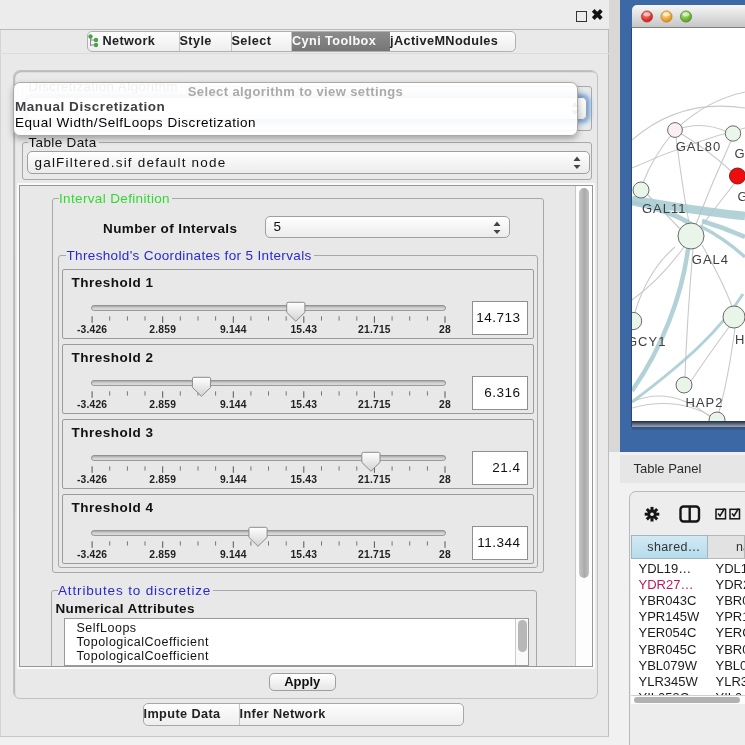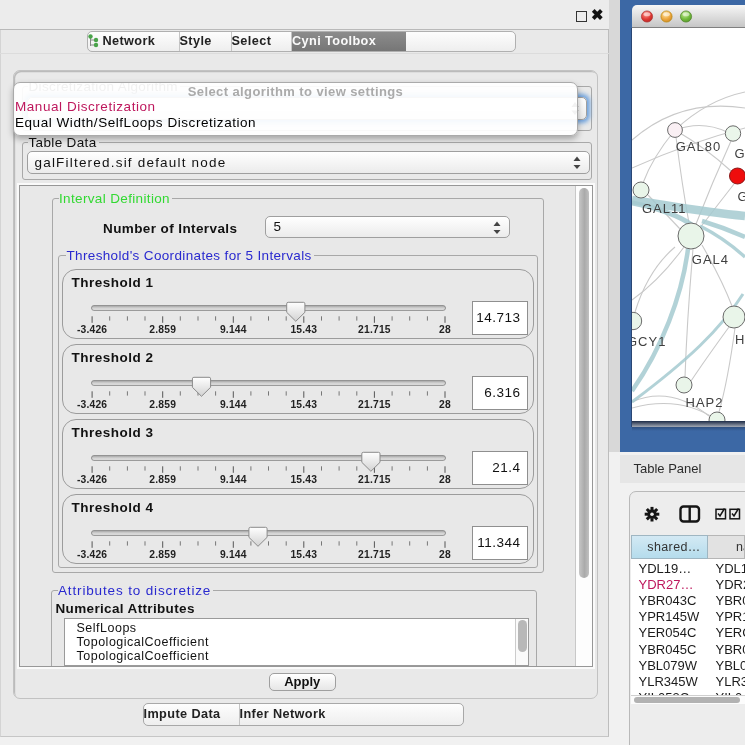--- a/index.html
+++ b/index.html
@@ -1,17 +1,17 @@
 <!DOCTYPE html>
 <html><head><meta charset="utf-8">
 <style>
 * { margin:0; padding:0; box-sizing:border-box; }
 html,body { width:745px; height:745px; font-family:"Liberation Sans", sans-serif; background:#f1f1f1; overflow:hidden; }
 .abs { position:absolute; }
-.tpanel { position:absolute; left:61.5px; width:472px; height:70px; border:1px solid #9c9c9c; border-radius:14px; }
+.tpanel { position:absolute; left:61.5px; width:472px; height:70px; border:1px solid #9c9c9c; border-radius:2px; }
 .tplabel { position:absolute; left:9px; top:4.5px; font-size:13.5px; letter-spacing:0.5px; font-weight:bold; color:#111; }
 .vbox { position:absolute; left:409px; top:31px; width:56px; height:34px; background:#fff; border:1.5px solid #8f8f8f; font-size:13.5px; letter-spacing:0.5px; color:#111; text-align:right; padding-right:6px; line-height:31px; }
 .grouplabel { position:absolute; font-size:13.5px; letter-spacing:0.35px; background:#e8e8e8; padding:0 2px 0 0.5px; }
 .combo { position:absolute; border:1px solid #9f9f9f; border-radius:5px; background:linear-gradient(#ffffff,#ebebeb); font-size:13.5px; letter-spacing:1.2px; color:#111; }
 .tab { float:left; height:100%; text-align:left; font-size:12.7px; font-weight:bold; letter-spacing:0.4px; color:#222; line-height:19px; border-right:1px solid #c4c4c4; }
 </style></head>
 <body>
 <svg width="0" height="0" style="position:absolute">
     <defs>
 <linearGradient id="tg" x1="0" y1="0" x2="0" y2="1">
@@ -37,21 +37,21 @@
   <div class="tab" style="width:92px"><svg width="11" height="14" viewBox="0 0 11 14" style="vertical-align:-3px">
         <line x1="2.5" y1="3" x2="2.5" y2="12" stroke="#888" stroke-width="1"></line>
         <line x1="2.5" y1="6" x2="7" y2="6" stroke="#888" stroke-width="1"></line>
         <line x1="2.5" y1="11" x2="7" y2="11" stroke="#888" stroke-width="1"></line>
         <circle cx="2.5" cy="2.5" r="2.2" fill="#4aa34a"></circle>
         <circle cx="8" cy="6" r="2.2" fill="#4aa34a"></circle>
         <circle cx="8" cy="11" r="2.2" fill="#4aa34a"></circle>
       </svg> Network</div>
   <div class="tab" style="width:52px">Style</div>
   <div class="tab" style="width:60.5px">Select</div>
-  <div class="tab" style="width:114px;background:linear-gradient(#8c8c8c,#767676);color:#fafafa;border-right:none">Cyni Toolbox</div>
+  <div class="tab" style="width:98px;background:linear-gradient(#8c8c8c,#767676);color:#fafafa;border-right:none">Cyni Toolbox</div>
   <div class="tab" style="width:116px;border-right:none">jActiveMNodules</div>
 </div>
 
 <div class="abs" style="left:13px;top:70px;width:584.5px;height:628.5px;border:1px solid #c2c2c2;border-radius:7px;background:#e9e9e9;box-shadow:inset 1.2px 1.2px 0 rgba(150,150,150,0.55)"></div>
 
 <div class="abs" style="left:22px;top:86px;width:570px;height:45px;border:1px solid #a8a8a8;border-radius:3px"></div>
 <div class="grouplabel" style="left:28px;top:79px;color:#333">Discretization Algorithm</div>
 <div class="combo" style="left:27px;top:97px;width:560px;height:22.5px;box-shadow:0 0 4px 2.5px rgba(90,150,220,0.85)">
   <svg width="10" height="14" style="position:absolute;right:6px;top:4px">
       <path d="M5,0 L8.5,5 L1.5,5 Z" fill="#444"></path>
@@ -173,21 +173,21 @@
 
 <div class="abs" style="left:269px;top:672.5px;width:66.5px;height:18px;background:linear-gradient(#ffffff,#e6e6e6);border:1px solid #9f9f9f;border-radius:5px;text-align:center;font-size:13px;font-weight:bold;color:#111;line-height:16px">Apply</div>
 
 <div class="abs" style="left:142.5px;top:702.5px;width:321px;height:23px;background:linear-gradient(#fdfdfd,#eeeeee);border:1px solid #a8a8a8;border-radius:5px;overflow:hidden">
   <div class="tab" style="width:96px;line-height:21px">Impute Data</div>
   <div class="tab" style="width:102px;line-height:21px;border-right:none">Infer Network</div>
 </div>
 
 <div class="abs" style="left:13px;top:82px;width:565px;height:53.5px;background:rgba(255,255,255,0.93);border:1px solid #aaa;border-radius:7px;box-shadow:0 3px 6px rgba(0,0,0,0.3)"></div>
 <div class="abs" style="left:13px;top:84.5px;width:565px;text-align:center;font-size:13px;font-weight:bold;color:#aaa;letter-spacing:0.4px;line-height:13px">Select algorithm to view settings</div>
-<div class="abs" style="left:15px;top:99.5px;font-size:13.5px;font-weight:normal;color:#be185d;letter-spacing:0.55px;line-height:13px">Manual Discretization</div>
+<div class="abs" style="left:15px;top:99.5px;font-size:13.5px;font-weight:bold;color:#404040;letter-spacing:0.55px;line-height:13px">Manual Discretization</div>
 <div class="abs" style="left:15px;top:115.5px;font-size:13.5px;color:#000;letter-spacing:0.55px;line-height:13px">Equal Width/SelfLoops Discretization</div>
 
 <div class="abs" style="left:609px;top:0;width:10.5px;height:452px;background:#d8d8d8"></div>
 
 <div class="abs" style="left:619.5px;top:0;width:125.5px;height:452px;background:#3c68a5"></div>
 <div class="abs" style="left:632px;top:5px;width:113px;height:23px;background:linear-gradient(#f7f7f7,#c6c6c6);border-bottom:1px solid #808080;border-radius:5px 0 0 0">
   <svg width="113" height="23">
     <defs>
       <radialGradient id="rg" cx="0.4" cy="0.3" r="0.85">
           <stop offset="0" stop-color="#ff9288"></stop>

